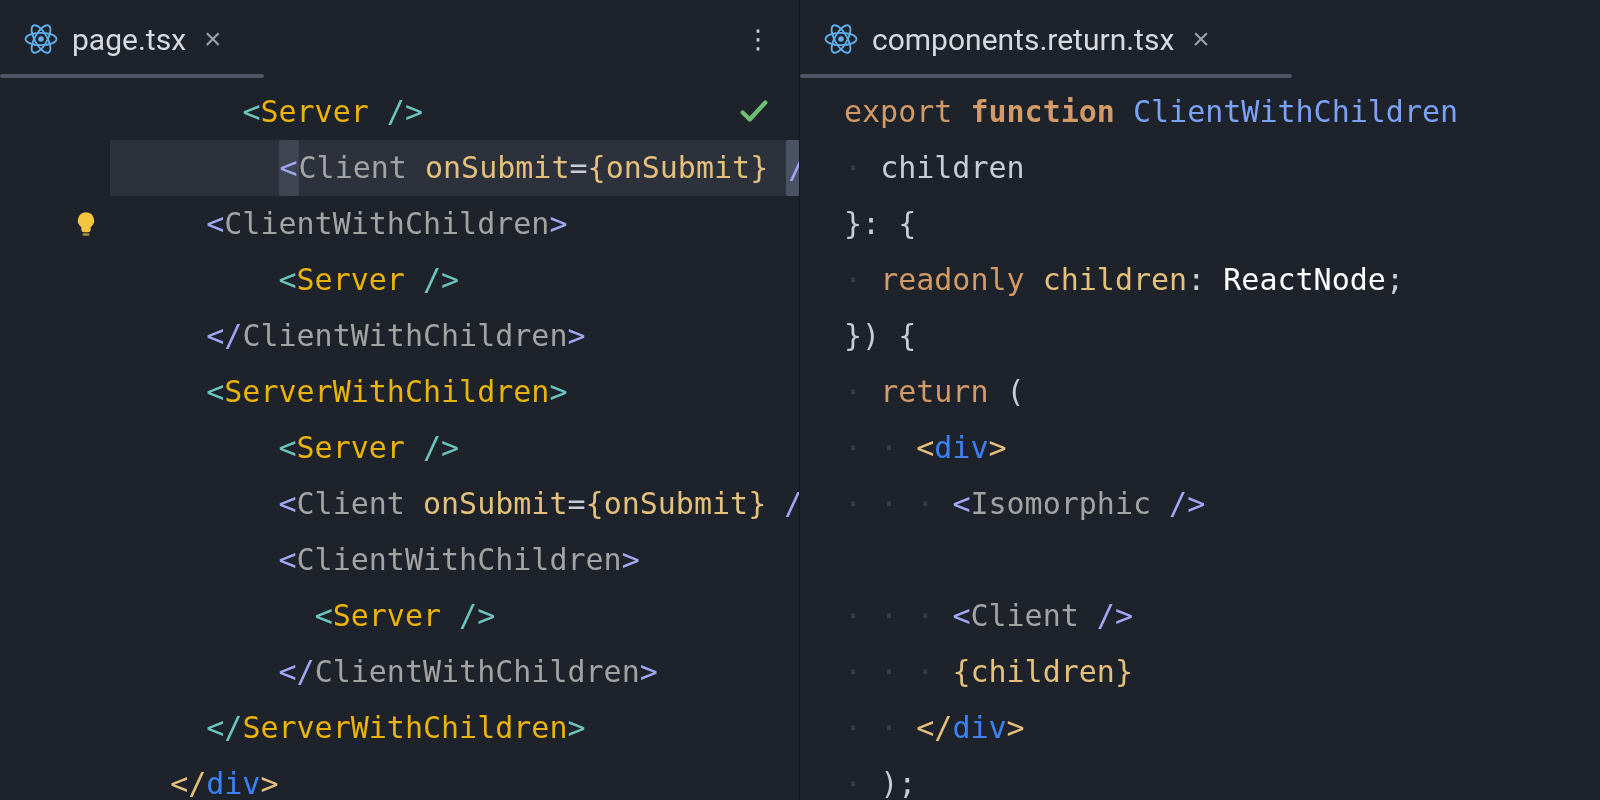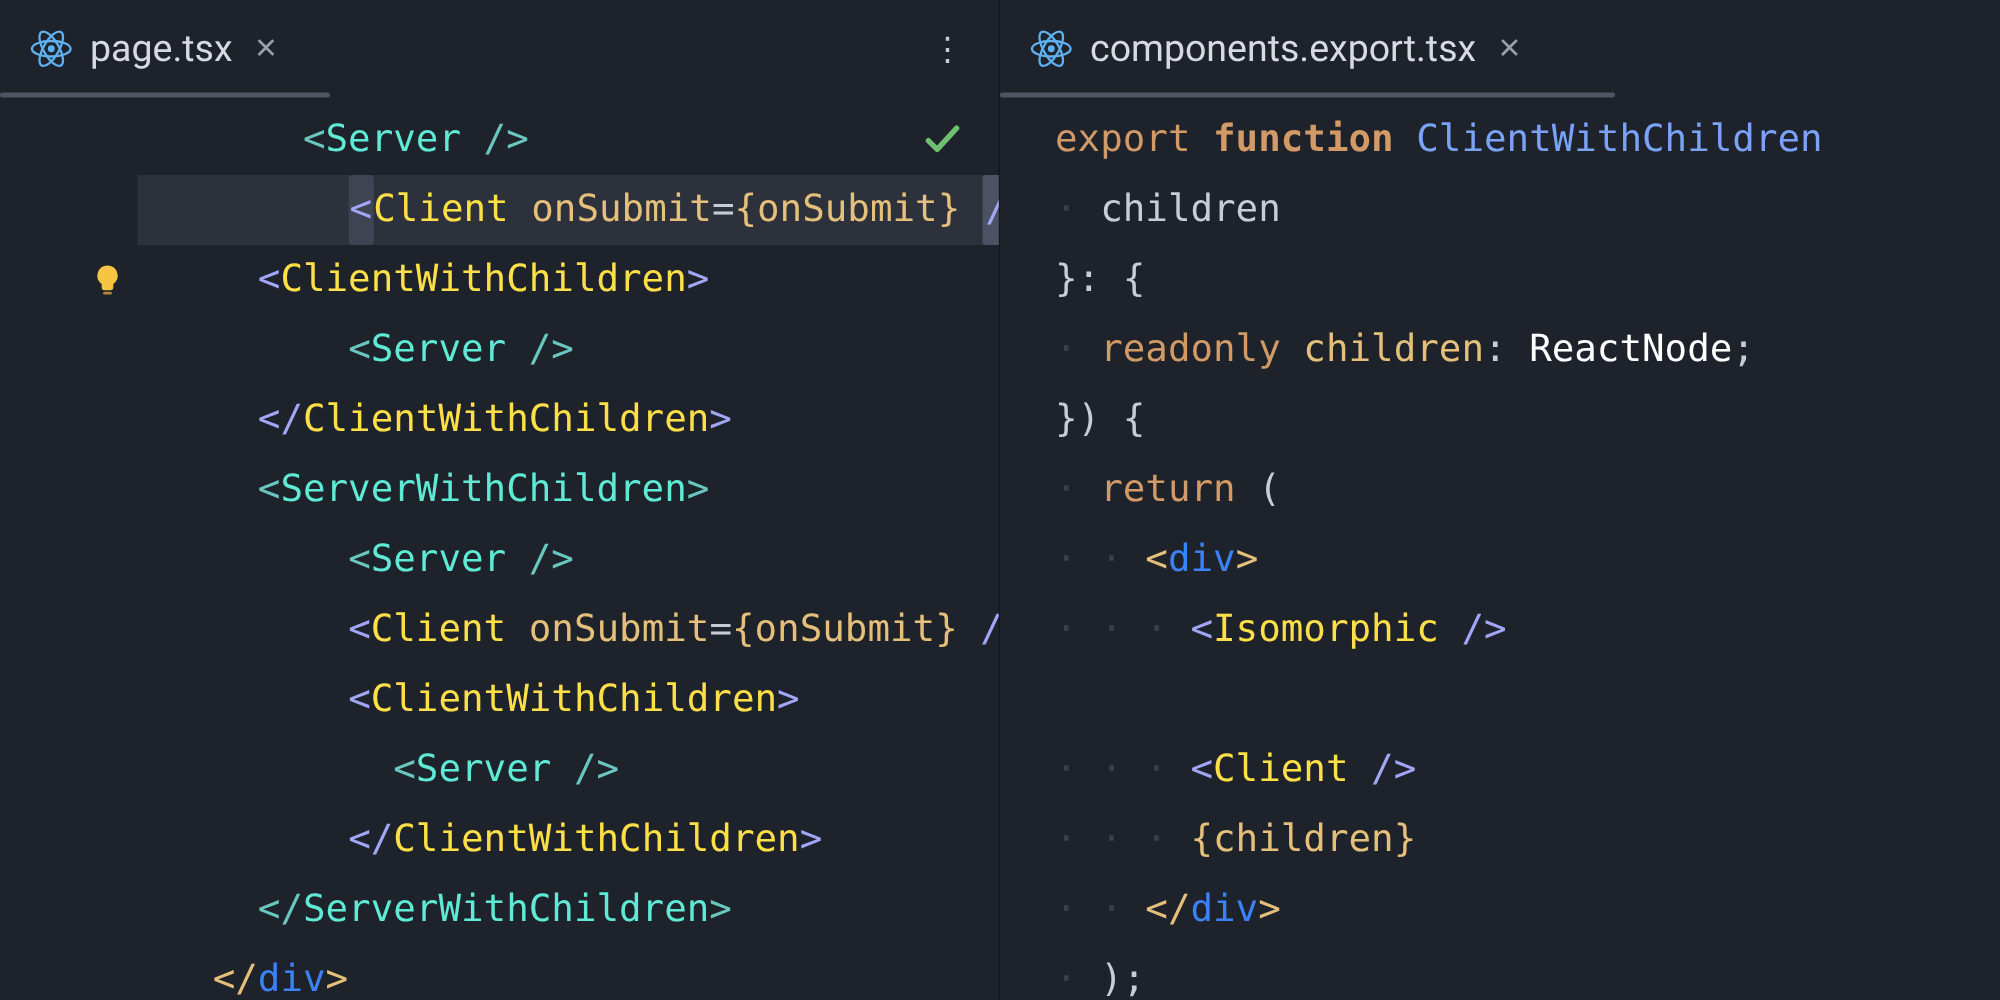--- a/index.html
+++ b/index.html
@@ -101,23 +101,23 @@
   }
   .line.hl {
     background: #2c313c;
   }
   .indent-dot {
     color: #3a3f4b;
   }
 
   
   .tok-angle   { color: #69c7c0; }   
-  .tok-tag-g   { color: #5eead4; }   
+  .tok-tag-g   { color: #eab308; }   
   .tok-angle-b { color: #a1a7f6; }
-  .tok-tag-b   { color: #fde047; }   
+  .tok-tag-b   { color: #a3a3a3; }   
   .tok-angle-y { color: #e5c07b; }
   .tok-tag-y   { color: #3b82f6; }   
   .tok-attr    { color: #e5c07b; }   
   .tok-brace   { color: #e5c07b; }
   .tok-ident   { color: #e5c07b; }   
   .tok-plain   { color: #c8ccd4; }
   .tok-kw      { color: #d19a66; }   
   .tok-kw2     { color: #d19a66; font-weight: bold; }   
   .tok-fn      { color: #7aa2f7; }   
   .tok-type    { color: #ffffff; }   
@@ -200,21 +200,21 @@
         <span class="react-icon">
           <svg viewBox="-11 -11 22 22">
               <g fill="none" stroke="#5fb0ef" stroke-width="1.2">
             <ellipse rx="10" ry="4"></ellipse>
                 <ellipse rx="10" ry="4" transform="rotate(60)"></ellipse>
             <ellipse rx="10" ry="4" transform="rotate(120)"></ellipse>
               </g>
             <circle r="1.8" fill="#5fb0ef"></circle>
             </svg>
         </span>
-        <span>components.export.tsx</span>
+        <span>components.return.tsx</span>
         <span class="tab-close">×</span>
       </div>
       <div class="tab-underline" style="width:492px"></div>
     </div>
 
     <div class="editor">
       <div class="gutter" id="gutter-right" style="flex-basis:20px"></div>
       <div class="code" id="code-right"><div class="line"><span class="indent-dot"></span><span class="tok-kw">export</span><span class="tok-plain"> </span><span class="tok-kw2">function</span><span class="tok-plain"> </span><span class="tok-fn">ClientWithChildren</span></div><div class="line"><span class="indent-dot">·&nbsp;</span><span class="tok-plain">children</span></div><div class="line"><span class="indent-dot"></span><span class="tok-punc">}</span><span class="tok-punc">: </span><span class="tok-punc">{</span></div><div class="line"><span class="indent-dot">·&nbsp;</span><span class="tok-kw">readonly</span><span class="tok-plain"> </span><span class="tok-attr">children</span><span class="tok-punc">: </span><span class="tok-type">ReactNode</span><span class="tok-punc">;</span></div><div class="line"><span class="indent-dot"></span><span class="tok-punc">})</span><span class="tok-plain"> </span><span class="tok-punc">{</span></div><div class="line"><span class="indent-dot">·&nbsp;</span><span class="tok-kw">return</span><span class="tok-punc"> (</span></div><div class="line"><span class="indent-dot">·&nbsp;·&nbsp;</span><span class="tok-angle-y">&lt;</span><span class="tok-tag-y">div</span><span class="tok-angle-y">&gt;</span></div><div class="line"><span class="indent-dot">·&nbsp;·&nbsp;·&nbsp;</span><span class="tok-angle-b">&lt;</span><span class="tok-tag-b">Isomorphic</span><span class="tok-angle-b"> /&gt;</span></div><div class="line"><span class="indent-dot"></span></div><div class="line"><span class="indent-dot">·&nbsp;·&nbsp;·&nbsp;</span><span class="tok-angle-b">&lt;</span><span class="tok-tag-b">Client</span><span class="tok-angle-b"> /&gt;</span></div><div class="line"><span class="indent-dot">·&nbsp;·&nbsp;·&nbsp;</span><span class="tok-brace">{</span><span class="tok-ident">children</span><span class="tok-brace">}</span></div><div class="line"><span class="indent-dot">·&nbsp;·&nbsp;</span><span class="tok-angle-y">&lt;/</span><span class="tok-tag-y">div</span><span class="tok-angle-y">&gt;</span></div><div class="line"><span class="indent-dot">·&nbsp;</span><span class="tok-punc">);</span></div></div>
     </div>
   </div>

